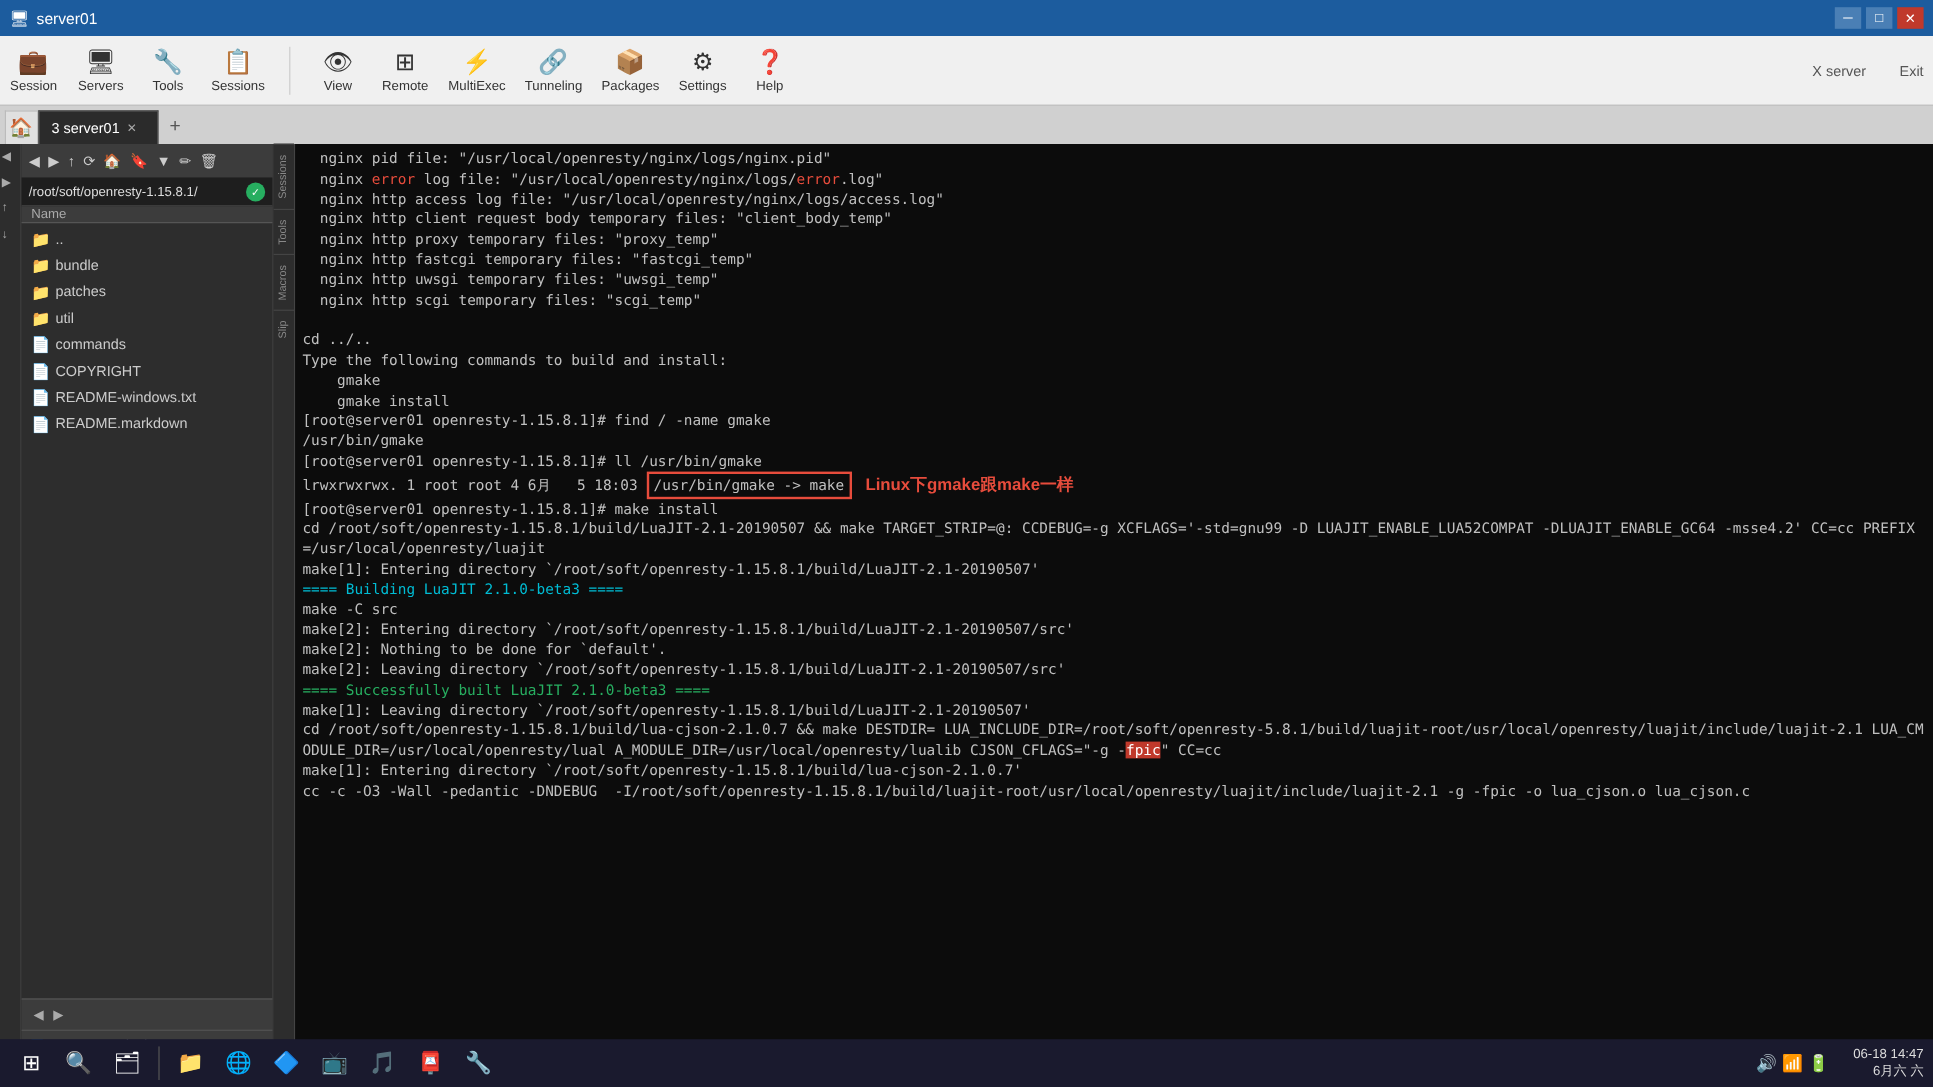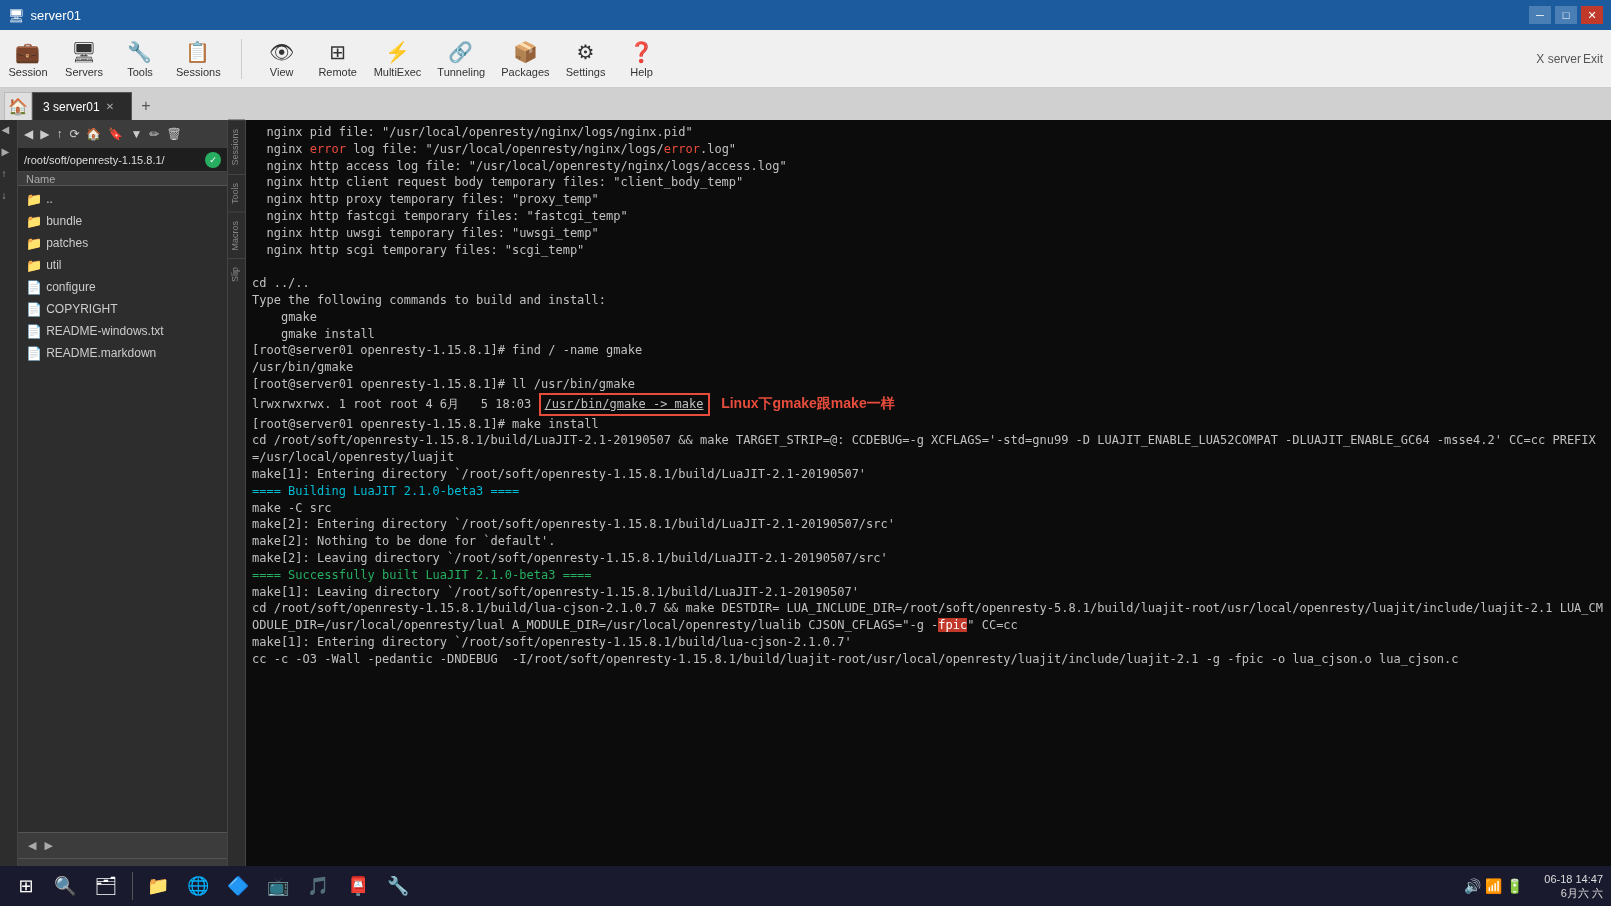--- a/index.html
+++ b/index.html
@@ -167,21 +167,20 @@
     .t-red { color: #e74c3c; }
     .t-green { color: #27ae60; }
     .t-cyan { color: #00bcd4; }
     .t-normal { color: #c0c0c0; }
     .highlight-box {
       display: inline-block;
       background: transparent;
       border: 2px solid #e74c3c;
       padding: 1px 4px;
       color: #c0c0c0;
-      text-decoration: underline;
     }
     .annotation {
       color: #e74c3c;
       font-family: 'Segoe UI', Arial, sans-serif;
       font-size: 14px;
       font-weight: bold;
     }
 
     
     .file-bottom {
@@ -297,21 +296,21 @@
     <span>Packages</span>
   </div>
   <div class="toolbar-group">
     <span class="toolbar-icon">⚙</span>
     <span>Settings</span>
   </div>
   <div class="toolbar-group">
     <span class="toolbar-icon">❓</span>
     <span>Help</span>
   </div>
-  <div style="margin-left:auto; display:flex; align-items:center; gap:2px;">
+  <div style="margin-left:auto; display:flex; align-items:center; gap:28px;">
     <span style="font-size:12px;color:#555;cursor:pointer;">X server</span>
     <span style="font-size:12px;color:#555;cursor:pointer;">Exit</span>
   </div>
 </div>
 
 <div class="tab-bar">
   <div class="tab-home">
     <span>🏠</span>
   </div>
   <div class="tab active">
@@ -361,21 +360,21 @@
       <div class="file-item">
         <span class="file-icon folder-icon">📁</span>
         <span>patches</span>
       </div>
       <div class="file-item">
         <span class="file-icon folder-icon">📁</span>
         <span>util</span>
       </div>
       <div class="file-item">
         <span class="file-icon file-icon-doc">📄</span>
-        <span>configure</span>
+        <span>commands</span>
       </div>
       <div class="file-item">
         <span class="file-icon file-icon-doc">📄</span>
         <span>COPYRIGHT</span>
       </div>
       <div class="file-item">
         <span class="file-icon file-icon-doc">📄</span>
         <span>README-windows.txt</span>
       </div>
       <div class="file-item">

